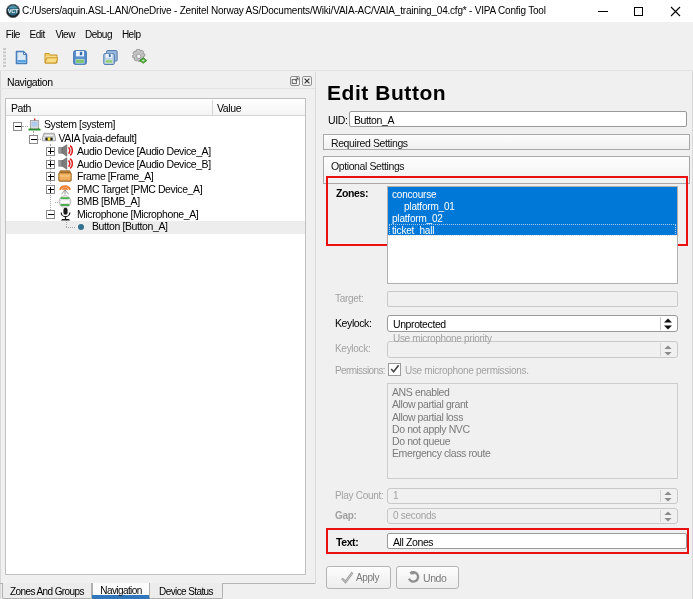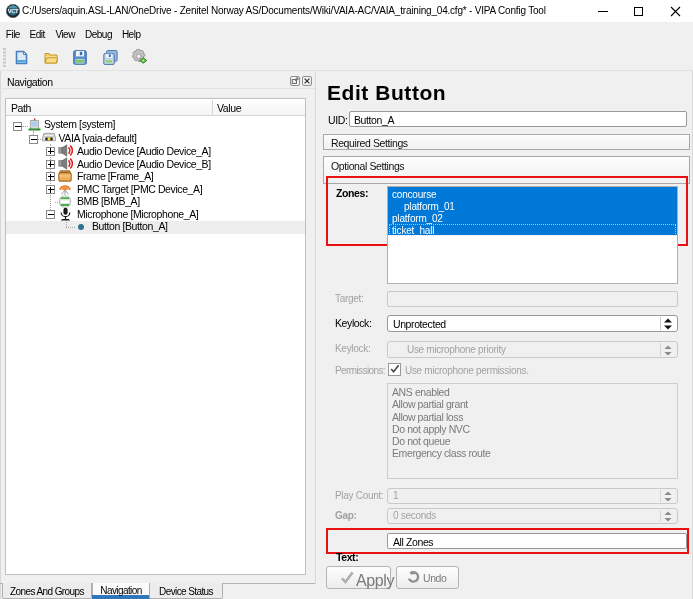--- a/index.html
+++ b/index.html
@@ -252,21 +252,21 @@
 <div class="abs field" style="left:387px;top:315px;width:291px;height:17px;border-radius:3px;"></div>
 <div class="abs lbl" style="left:393px;top:318px;">Unprotected</div>
 <div class="abs" style="left:660px;top:317px;width:1px;height:13px;background:#c9c9c9;"></div>
 <svg class="abs" style="left:663px;top:317.5px;" width="10" height="12" viewBox="0 0 10 12">
   <path d="M5 0.5 L9 4.5 H1 Z" fill="#111"></path>
   <path d="M5 11.5 L1 7.5 H9 Z" fill="#111"></path>
 </svg>
 
 <div class="abs glbl" style="left:335px;top:343px;">Keylock:</div>
 <div class="abs dfield" style="left:387px;top:341px;width:291px;height:17px;border-radius:3px;"></div>
-<div class="abs glbl" style="left:393px;top:344px;margin-left:14px;">Use microphone priority</div>
+<div class="abs glbl" style="left:393px;top:333px;">Use microphone priority</div>
 <div class="abs" style="left:660px;top:343px;width:1px;height:13px;background:#d5d5d5;"></div>
 <svg class="abs" style="left:663px;top:344.5px;" width="10" height="11" viewBox="0 0 10 11">
   <path d="M5 0.5 L8.6 4 H1.4 Z" fill="#8b8b8b"></path>
   <path d="M5 10.5 L1.4 7 H8.6 Z" fill="#8b8b8b"></path>
 </svg>
 
 <div class="abs glbl" style="left:335px;top:365px;letter-spacing:-0.6px;">Permissions:</div>
 <div class="abs" style="left:388px;top:363px;width:13px;height:13px;background:#fff;border:1px solid #9a9a9a;"></div>
 <svg class="abs" style="left:389px;top:363px;" width="12" height="12" viewBox="0 0 12 12">
   <path d="M2.2 6 L4.6 8.8 L9.6 2.2" fill="none" stroke="#444" stroke-width="1.6"></path>
@@ -288,28 +288,28 @@
 <div class="abs glbl" style="left:335px;top:510px;font-weight:bold;">Gap:</div>
 <div class="abs dfield" style="left:387px;top:508px;width:291px;height:16px;border-radius:3px;"></div>
 <div class="abs glbl" style="left:393px;top:510px;">0 seconds</div>
 <div class="abs" style="left:660px;top:510px;width:1px;height:12px;background:#d5d5d5;"></div>
 <svg class="abs" style="left:663px;top:510.5px;" width="10" height="11" viewBox="0 0 10 11">
   <path d="M5 0.5 L8.6 4 H1.4 Z" fill="#8b8b8b"></path>
   <path d="M5 10.5 L1.4 7 H8.6 Z" fill="#8b8b8b"></path>
 </svg>
 
 <div class="abs redbox" style="left:326px;top:528px;width:363px;height:26px;"></div>
-<div class="abs lbl" style="left:336px;top:536px;font-weight:bold;margin-top:15px;">Text:</div>
+<div class="abs lbl" style="left:336px;top:536px;font-weight:bold;">Text:</div>
 <div class="abs field" style="left:387px;top:533px;width:300px;height:16px;"></div>
 <div class="abs lbl" style="left:393px;top:536px;">All Zones</div>
 
 <div class="abs" style="left:326px;top:566px;width:65px;height:23px;background:linear-gradient(#fdfdfd,#ededed);border:1px solid #b4b4b4;border-radius:3px;"></div>
 <svg class="abs" style="left:340px;top:571px;" width="14" height="13" viewBox="0 0 14 13">
   <path d="M2 7.5 L5.5 11 L12.5 1.5" fill="none" stroke="#9a9a9a" stroke-width="2.4"></path>
   <path d="M2 7.5 L5.5 11 L12.5 1.5" fill="none" stroke="#c9c9c9" stroke-width="1"></path>
 </svg>
-<div class="abs" style="left:356px;top:572px;font-size:16px;letter-spacing:-0.4px;color:#7a7a7a;">Apply</div>
+<div class="abs" style="left:356px;top:572px;font-size:10px;letter-spacing:-0.4px;color:#7a7a7a;">Apply</div>
 <div class="abs" style="left:396px;top:566px;width:63px;height:23px;background:linear-gradient(#fdfdfd,#ededed);border:1px solid #b4b4b4;border-radius:3px;"></div>
 <svg class="abs" style="left:406px;top:570px;" width="14" height="14" viewBox="0 0 14 14">
   <path d="M4.2 3.4 A4.7 4.7 0 1 1 3.0 8.6" fill="none" stroke="#909090" stroke-width="2.4"></path>
   <path d="M5.6 0.4 L4.6 4.6 L8.8 4.2 Z" fill="#909090"></path>
 </svg>
 <div class="abs" style="left:423px;top:572px;font-size:10.5px;letter-spacing:-0.4px;color:#7a7a7a;">Undo</div>
 
 </body></html>

